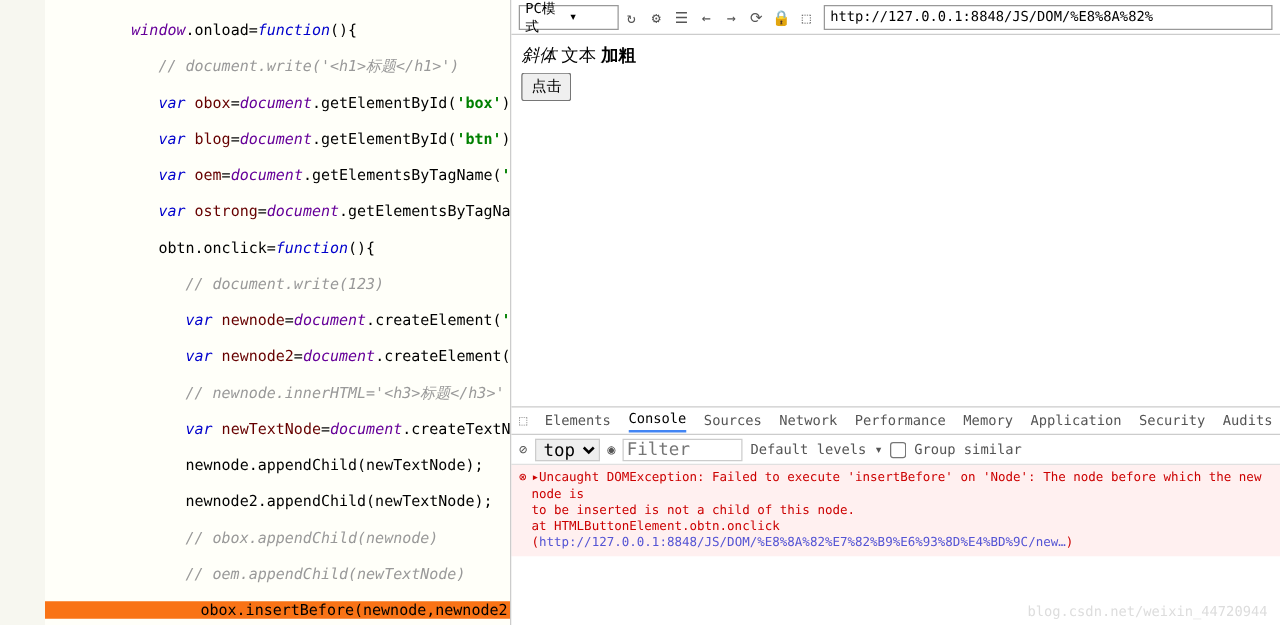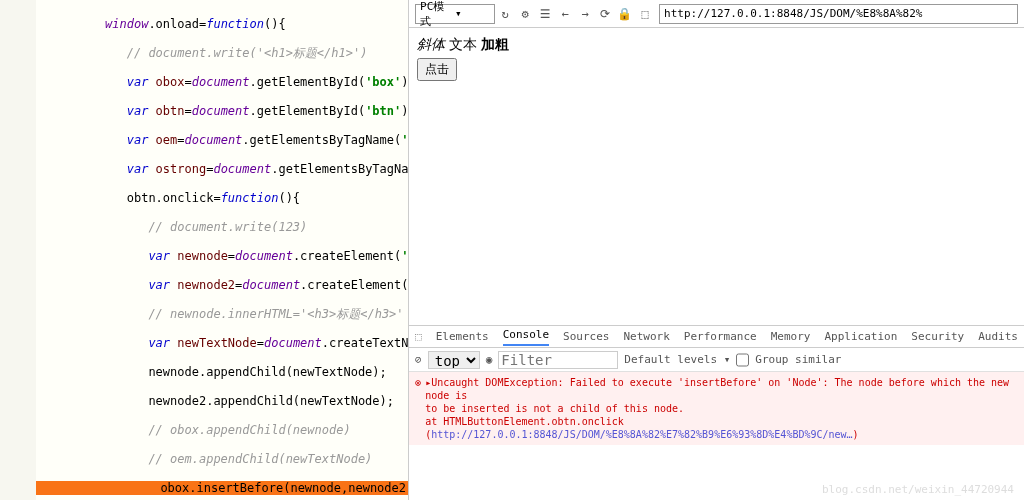--- a/index.html
+++ b/index.html
@@ -23,36 +23,36 @@
 .preview em{}
 .preview strong{font-weight:bold}
 .preview button{font-size:12px;margin-top:4px;padding:1px 6px}
 .dt{height:175px;border-top:1px solid #ccc;display:flex;flex-direction:column;font-size:11px}
 .tabs{display:flex;border-bottom:1px solid #ccc;height:22px;align-items:center;padding:0 6px;gap:14px;color:#555}
 .tabs .icon{color:#888}
 .tab{cursor:pointer}
 .tab.active{color:#000;border-bottom:2px solid #4285f4;padding-bottom:3px}
 .cbar{display:flex;height:24px;align-items:center;border-bottom:1px solid #e0e0e0;padding:0 6px;gap:6px;color:#555}
 .cbar select,.cbar input{font-size:14px;border:1px solid #ccc;height:18px;padding:0 2px}
-.cbar input.fl{width:120px}
+.cbar input.fl{width:96px}
 .err{background:#fff0f0;padding:4px 6px;color:#cc0000;font-size:10px;line-height:13px;display:flex;gap:4px}
 .erricon{color:#cc0000}
 .err a{color:#5454d4}
 .wm{position:absolute;right:10px;bottom:4px;color:#ddd;font-size:11px}
 </style>
 </head>
 <body>
 
 <div class="editor">
 <div class="gutter"></div>
 <div class="code">
 <div>         <span class="id">window</span><span>.onload=</span><span class="kw">function</span><span>(){</span></div>
 <div>            <span class="cm">// document.write('&lt;h1&gt;标题&lt;/h1&gt;')</span></div>
 <div>            <span class="kw">var </span><span class="fn">obox</span><span>=</span><span class="id">document</span><span>.getElementById(</span><span class="str">'box'</span><span>);</span></div>
-<div>            <span class="kw">var </span><span class="fn">obtn</span><span>=</span><span class="id">document</span><span>.getElementById(</span><span class="str">'btn'</span><span>);</span></div>
+<div>            <span class="kw">var </span><span class="fn">blog</span><span>=</span><span class="id">document</span><span>.getElementById(</span><span class="str">'btn'</span><span>);</span></div>
 <div>            <span class="kw">var </span><span class="fn">oem</span><span>=</span><span class="id">document</span><span>.getElementsByTagName(</span><span class="str">'em'</span></div>
 <div>            <span class="kw">var </span><span class="fn">ostrong</span><span>=</span><span class="id">document</span><span>.getElementsByTagName(</span></div>
 <div>            <span>obtn.onclick=</span><span class="kw">function</span><span>(){</span></div>
 <div>               <span class="cm">// document.write(123)</span></div>
 <div>               <span class="kw">var </span><span class="fn">newnode</span><span>=</span><span class="id">document</span><span>.createElement(</span><span class="str">'p'</span></div>
 <div>               <span class="kw">var </span><span class="fn">newnode2</span><span>=</span><span class="id">document</span><span>.createElement(</span><span class="str">'h1'</span></div>
 <div>               <span class="cm">// newnode.innerHTML='&lt;h3&gt;标题&lt;/h3&gt;'</span></div>
 <div>               <span class="kw">var </span><span class="fn">newTextNode</span><span>=</span><span class="id">document</span><span>.createTextNode(</span></div>
 <div>               <span>newnode.appendChild(newTextNode);</span></div>
 <div>               <span>newnode2.appendChild(newTextNode);</span></div>

